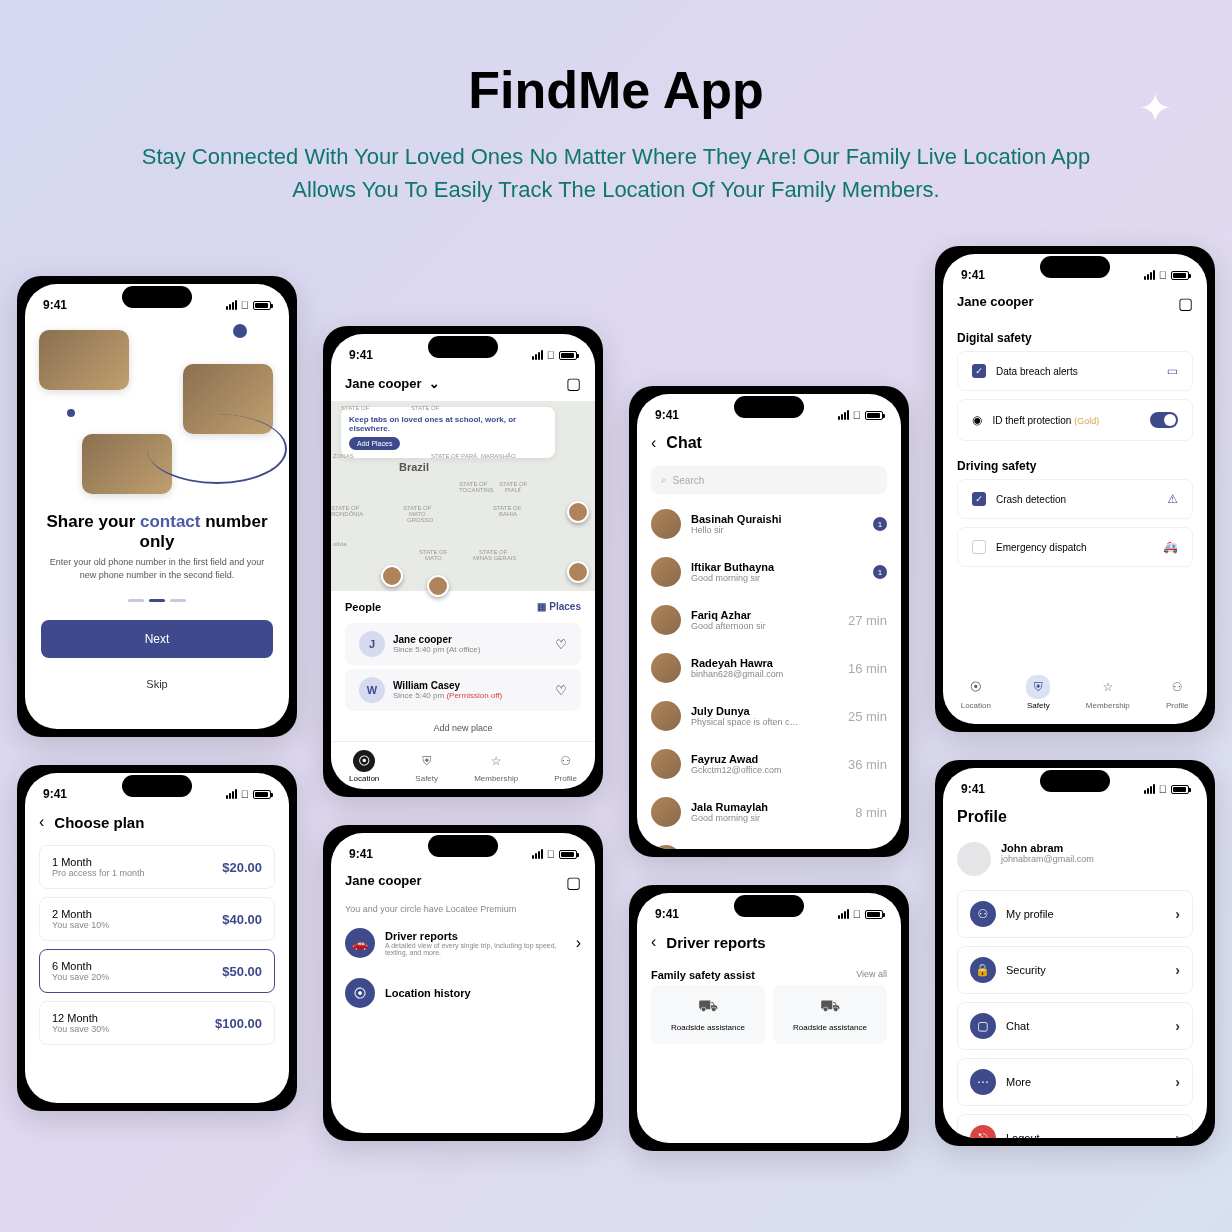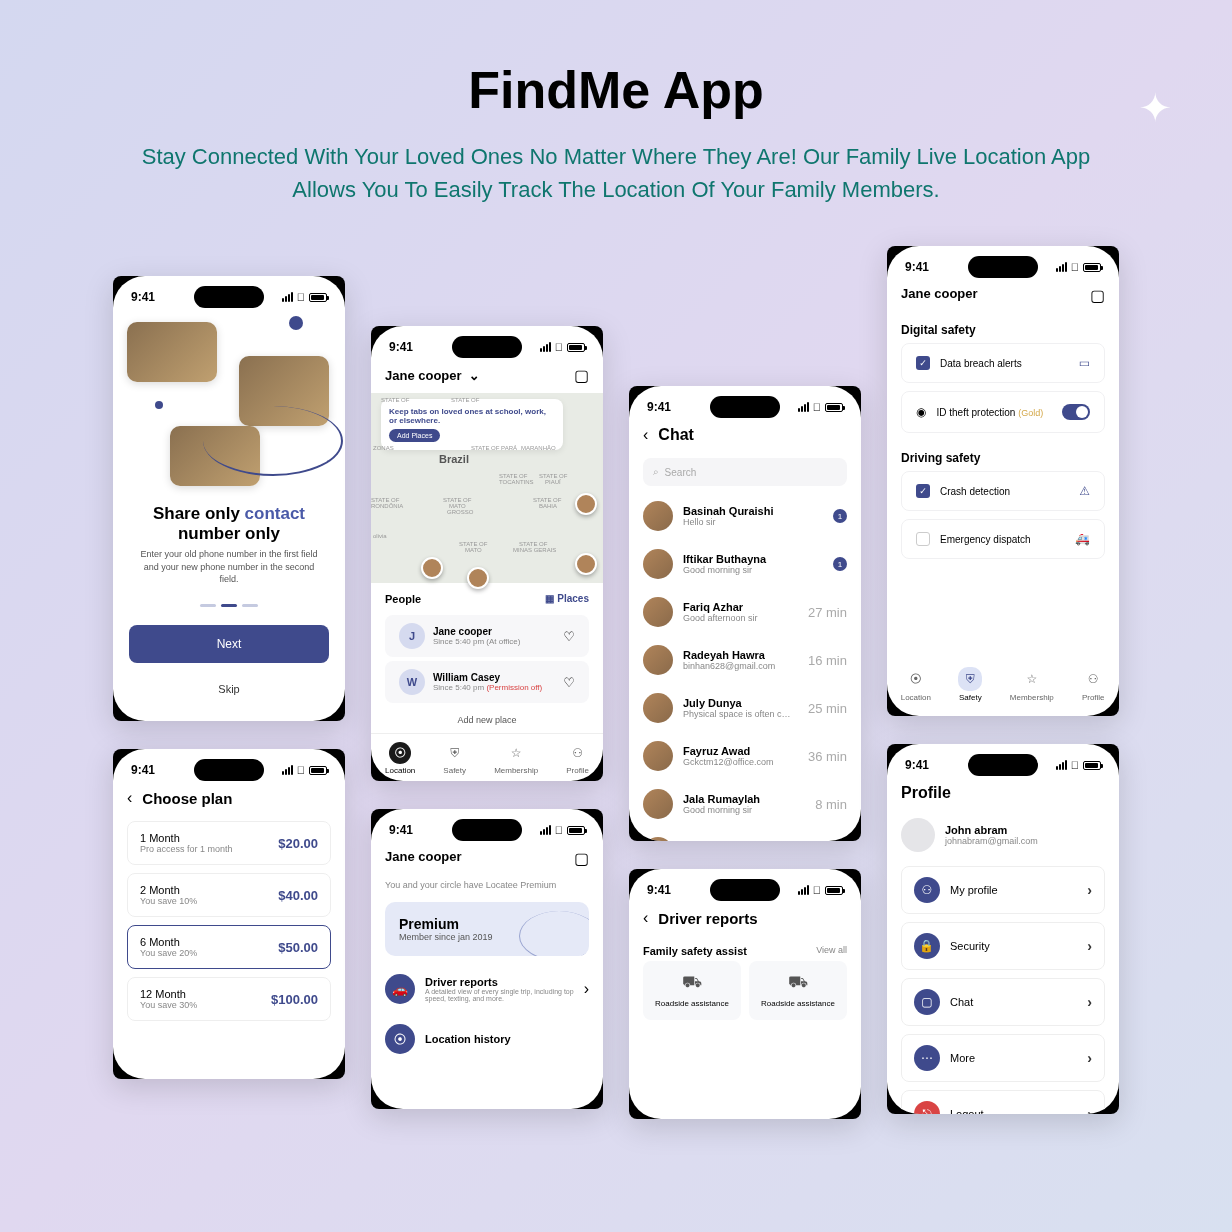--- a/index.html
+++ b/index.html
@@ -3,21 +3,21 @@
 <meta charset="utf-8">
 <style>
 *{box-sizing:border-box;margin:0;padding:0;font-family:-apple-system,BlinkMacSystemFont,'Segoe UI',sans-serif}
 body{width:1232px;height:1232px;background:linear-gradient(135deg,#d4d8f0 0%,#e0d8f0 50%,#d8e0f0 100%);border-radius:40px;padding:60px 40px 0;overflow:hidden;position:relative}
 .sparkle{position:absolute;top:85px;right:60px;color:#fff;font-size:40px}
 .hero{text-align:center;margin-bottom:40px}
 .hero h1{font-size:52px;font-weight:800;color:#000;margin-bottom:20px}
 .hero p{font-size:22px;font-weight:500;color:#0f766e;line-height:1.5;max-width:960px;margin:0 auto}
 .shots{display:flex;gap:26px;justify-content:center;align-items:flex-start;flex-wrap:nowrap}
 .col{display:flex;flex-direction:column;gap:28px}
-.phone{width:232px;background:#000;border-radius:8px;padding:0;box-shadow:0 8px 30px rgba(0,0,0,.15);position:relative}
+.phone{width:280px;background:#000;border-radius:24px;padding:8px;box-shadow:0 8px 30px rgba(0,0,0,.15);position:relative}
 .screen{background:#fff;border-radius:32px;overflow:hidden;position:relative}
 .notch{position:absolute;top:10px;left:50%;transform:translateX(-50%);width:70px;height:22px;background:#000;border-radius:12px;z-index:10}
 .statusbar{display:flex;justify-content:space-between;align-items:center;padding:14px 18px 4px;font-size:12px;font-weight:600}
 .statusbar .right{display:flex;gap:4px;align-items:center;font-size:11px}
 .signal{display:inline-flex;gap:1px;align-items:flex-end}
 .signal i{width:2px;background:#000;border-radius:1px}
 .signal i:nth-child(1){height:4px}.signal i:nth-child(2){height:6px}.signal i:nth-child(3){height:8px}.signal i:nth-child(4){height:10px}
 .batt{width:18px;height:9px;border:1px solid #000;border-radius:2px;position:relative}
 .batt::after{content:'';position:absolute;right:-3px;top:2px;width:2px;height:4px;background:#000;border-radius:0 1px 1px 0}
 .batt::before{content:'';position:absolute;left:1px;top:1px;width:13px;height:5px;background:#000;border-radius:1px}
@@ -137,21 +137,21 @@
 .s7 .tog::after{content:'';position:absolute;width:12px;height:12px;background:#fff;border-radius:50%;top:2px;right:2px}
 .s7 .nav{display:flex;justify-content:space-around;padding:8px 0 10px;margin-top:100px}
 .s7 .ni{text-align:center;font-size:8px;color:#666}
 .s7 .ni .ic{width:24px;height:24px;margin:0 auto 2px;border-radius:10px;display:flex;align-items:center;justify-content:center;font-size:12px}
 .s7 .ni.on .ic{background:#dce2f5;color:#3f4a8c}
 .s7 .ni.on{color:#000}
 
 
 .s8 .screen{height:370px}
 .s8 h3{font-size:16px;font-weight:800;padding:8px 14px}
-.s8 .user{display:flex;gap:10px;padding:8px 14px 14px;align-items:center}
+.s8 .user{display:flex;gap:10px;padding:8px 14px 14px;align-items:flex-start}
 .s8 .uav{width:34px;height:34px;border-radius:50%;background:#e5e5e8}
 .s8 .un{font-size:11px;font-weight:700}
 .s8 .ue{font-size:9px;color:#888}
 .s8 .mi{display:flex;align-items:center;gap:10px;padding:10px 12px;margin:0 14px 8px;border:1px solid #eee;border-radius:8px}
 .s8 .mic{width:26px;height:26px;border-radius:50%;background:#3f4a8c;color:#fff;display:flex;align-items:center;justify-content:center;font-size:12px}
 .s8 .mic.red{background:#d94444}
 .s8 .ml{flex:1;font-size:11px;font-weight:500}
 .s8 .chv{font-size:14px;font-weight:700;color:#333}
 </style>
 </head>
@@ -183,21 +183,21 @@
             </span>
           </div>
       <div class="photos">
         <div class="dot d1"></div>
             <div class="dot d2"></div>
         <div class="ph ph1"></div>
         <div class="ph ph2"></div>
         <div class="ph ph3"></div>
         <div class="curve"></div>
       </div>
-      <h2><span>Share only </span><span class="hl">contact</span><span> number only</span></h2>
+      <h2><span>Share your </span><span class="hl">contact</span><span> number only</span></h2>
       <p class="sub">Enter your old phone number in the first field and your new phone number in the second field.</p>
       <div class="dots">
             <i></i>
             <i class="on"></i>
             <i></i>
           </div>
       <div class="next">Next</div>
       <div class="skip">Skip</div>
     </div>
   </div>
@@ -350,25 +350,20 @@
               </span>
               <span>􀙇</span>
               <span class="batt"></span>
             </span>
           </div>
       <div class="top">
             <span class="name" style="font-size:13px;font-weight:700">Jane cooper</span>
             <span>▢</span>
           </div>
       <div class="sub">You and your circle have Locatee Premium</div>
-      <div class="prem">
-            <h4>Premium</h4>
-            <div class="m">Member since jan 2019</div>
-            <div class="curve2"></div>
-          </div>
       <div class="item">
             <div class="iic">🚗</div>
             <div class="it">
               <div class="itn">Driver reports</div>
               <div class="itd">A detailed view of every single trip, including top speed, texting, and more.</div>
             </div>
             <span class="chv">›</span>
           </div>
       <div class="item">
             <div class="iic">⦿</div>

